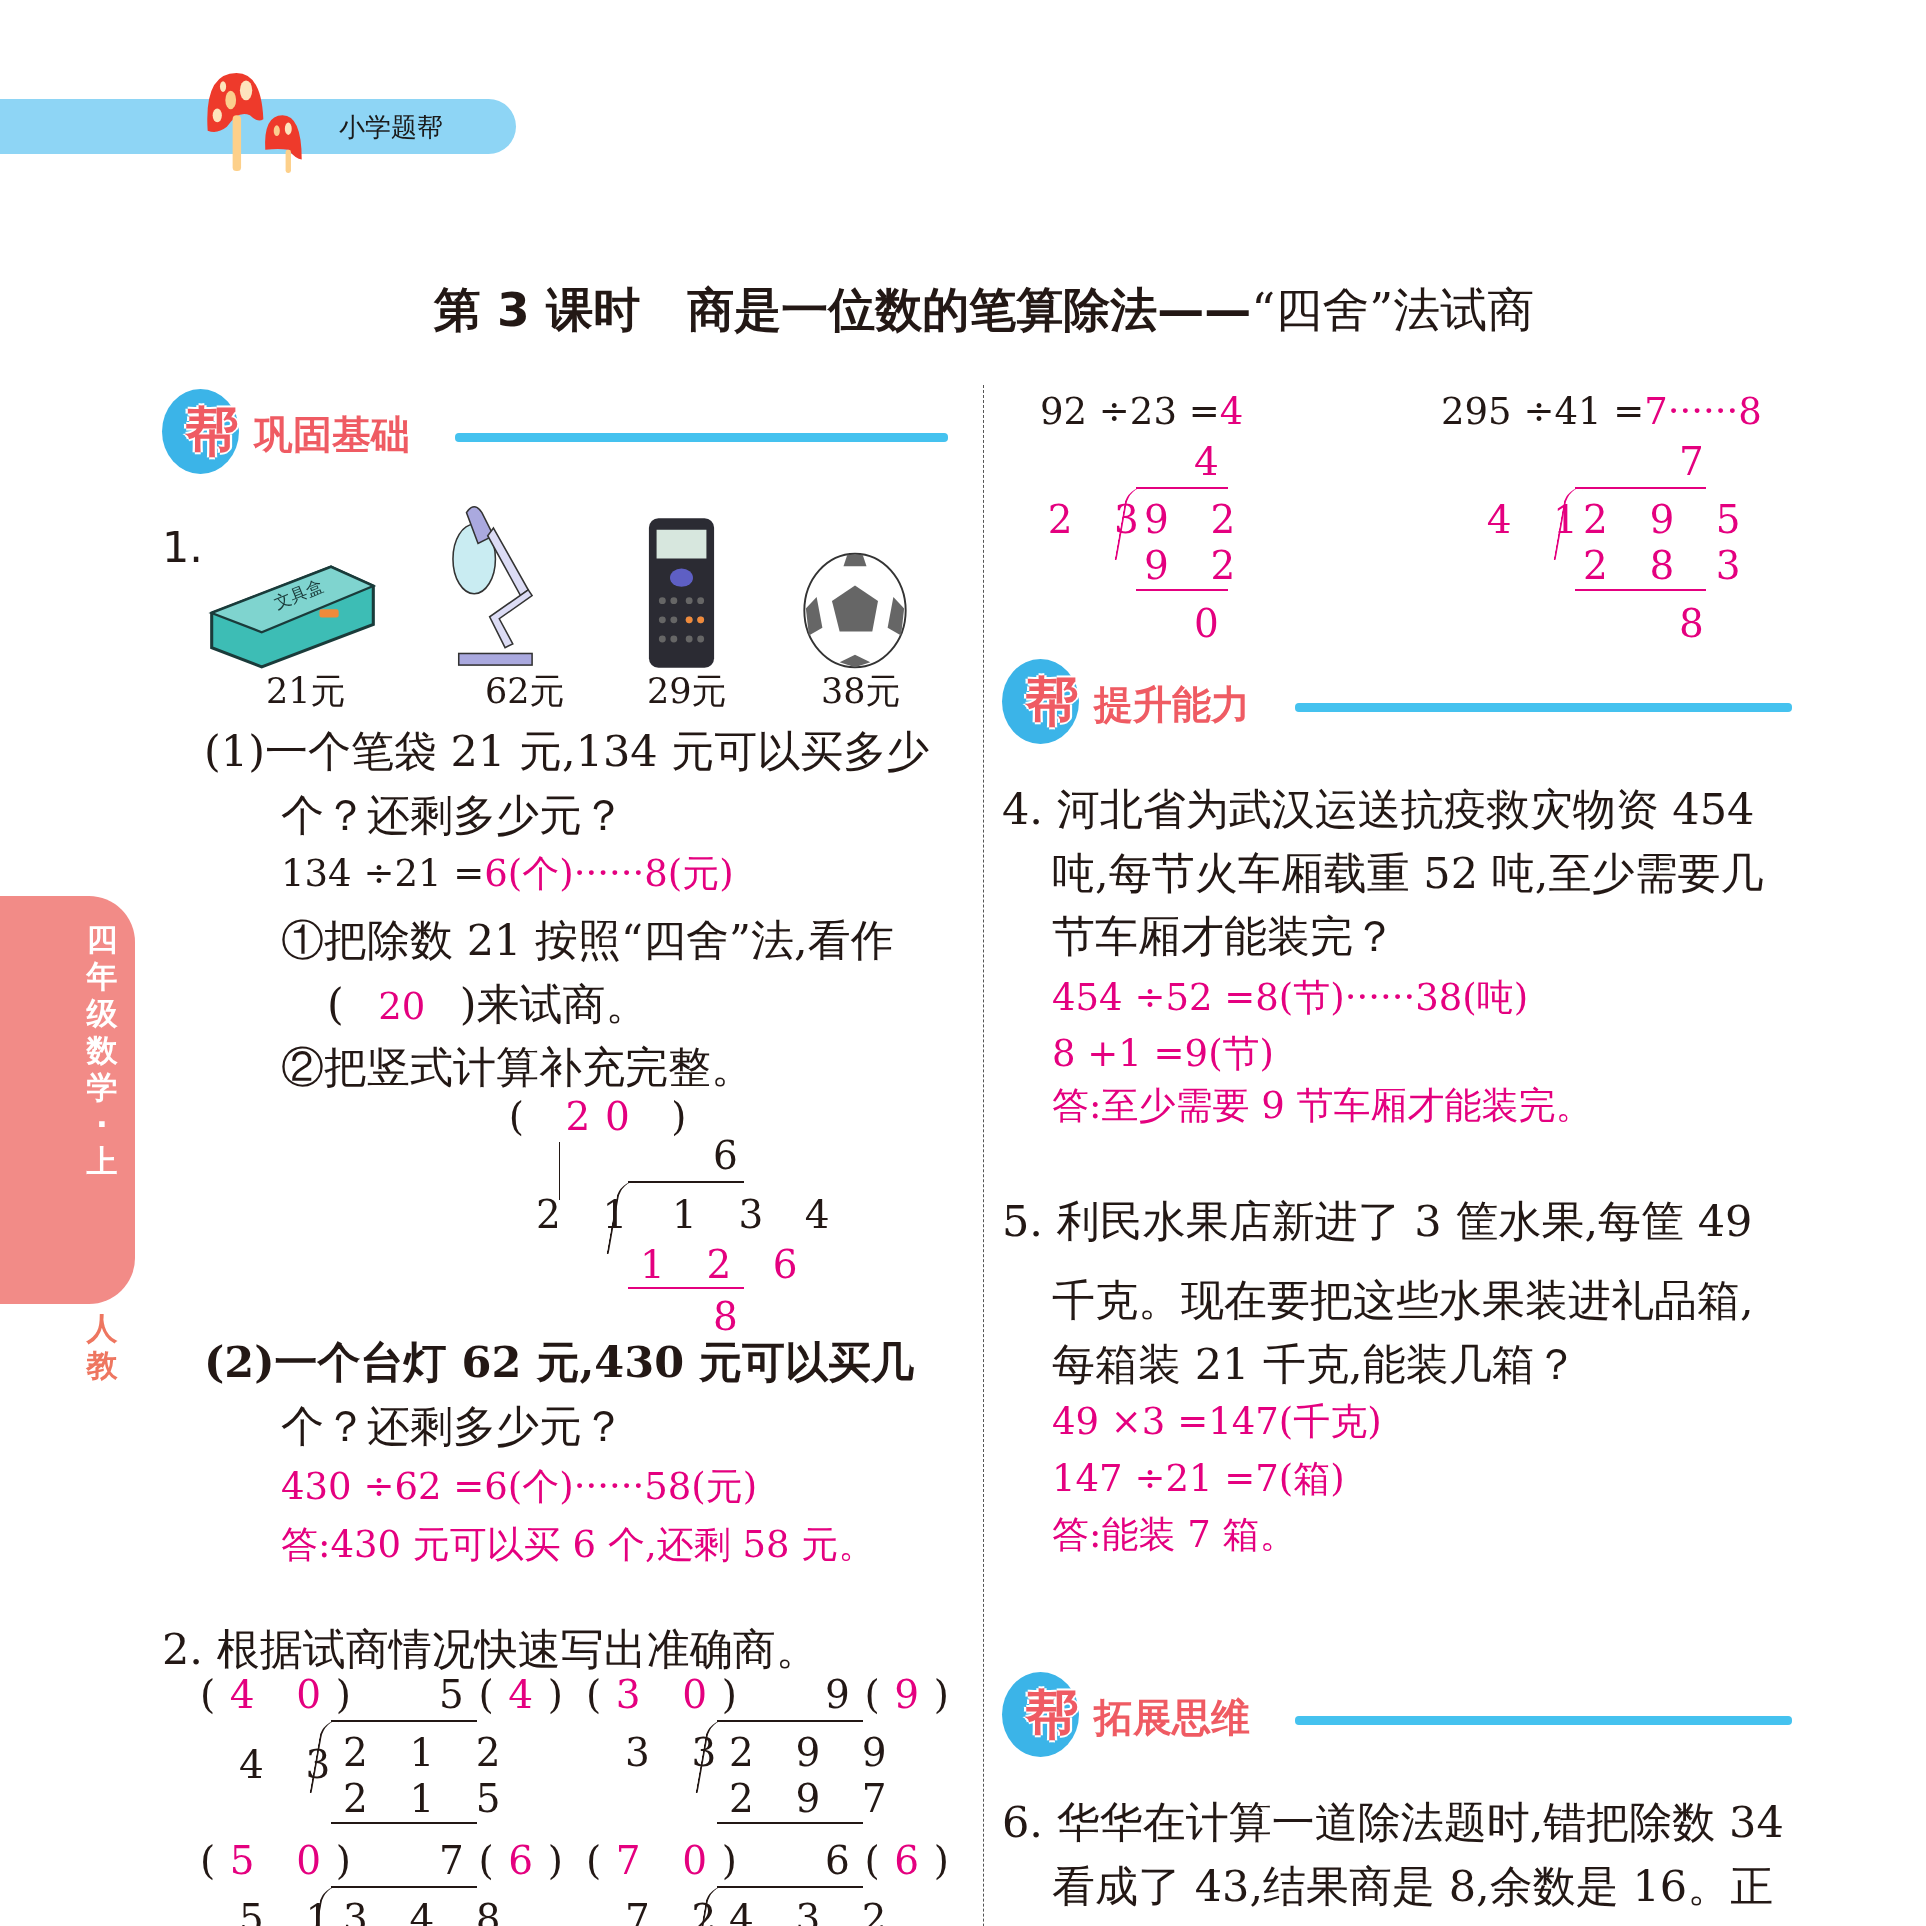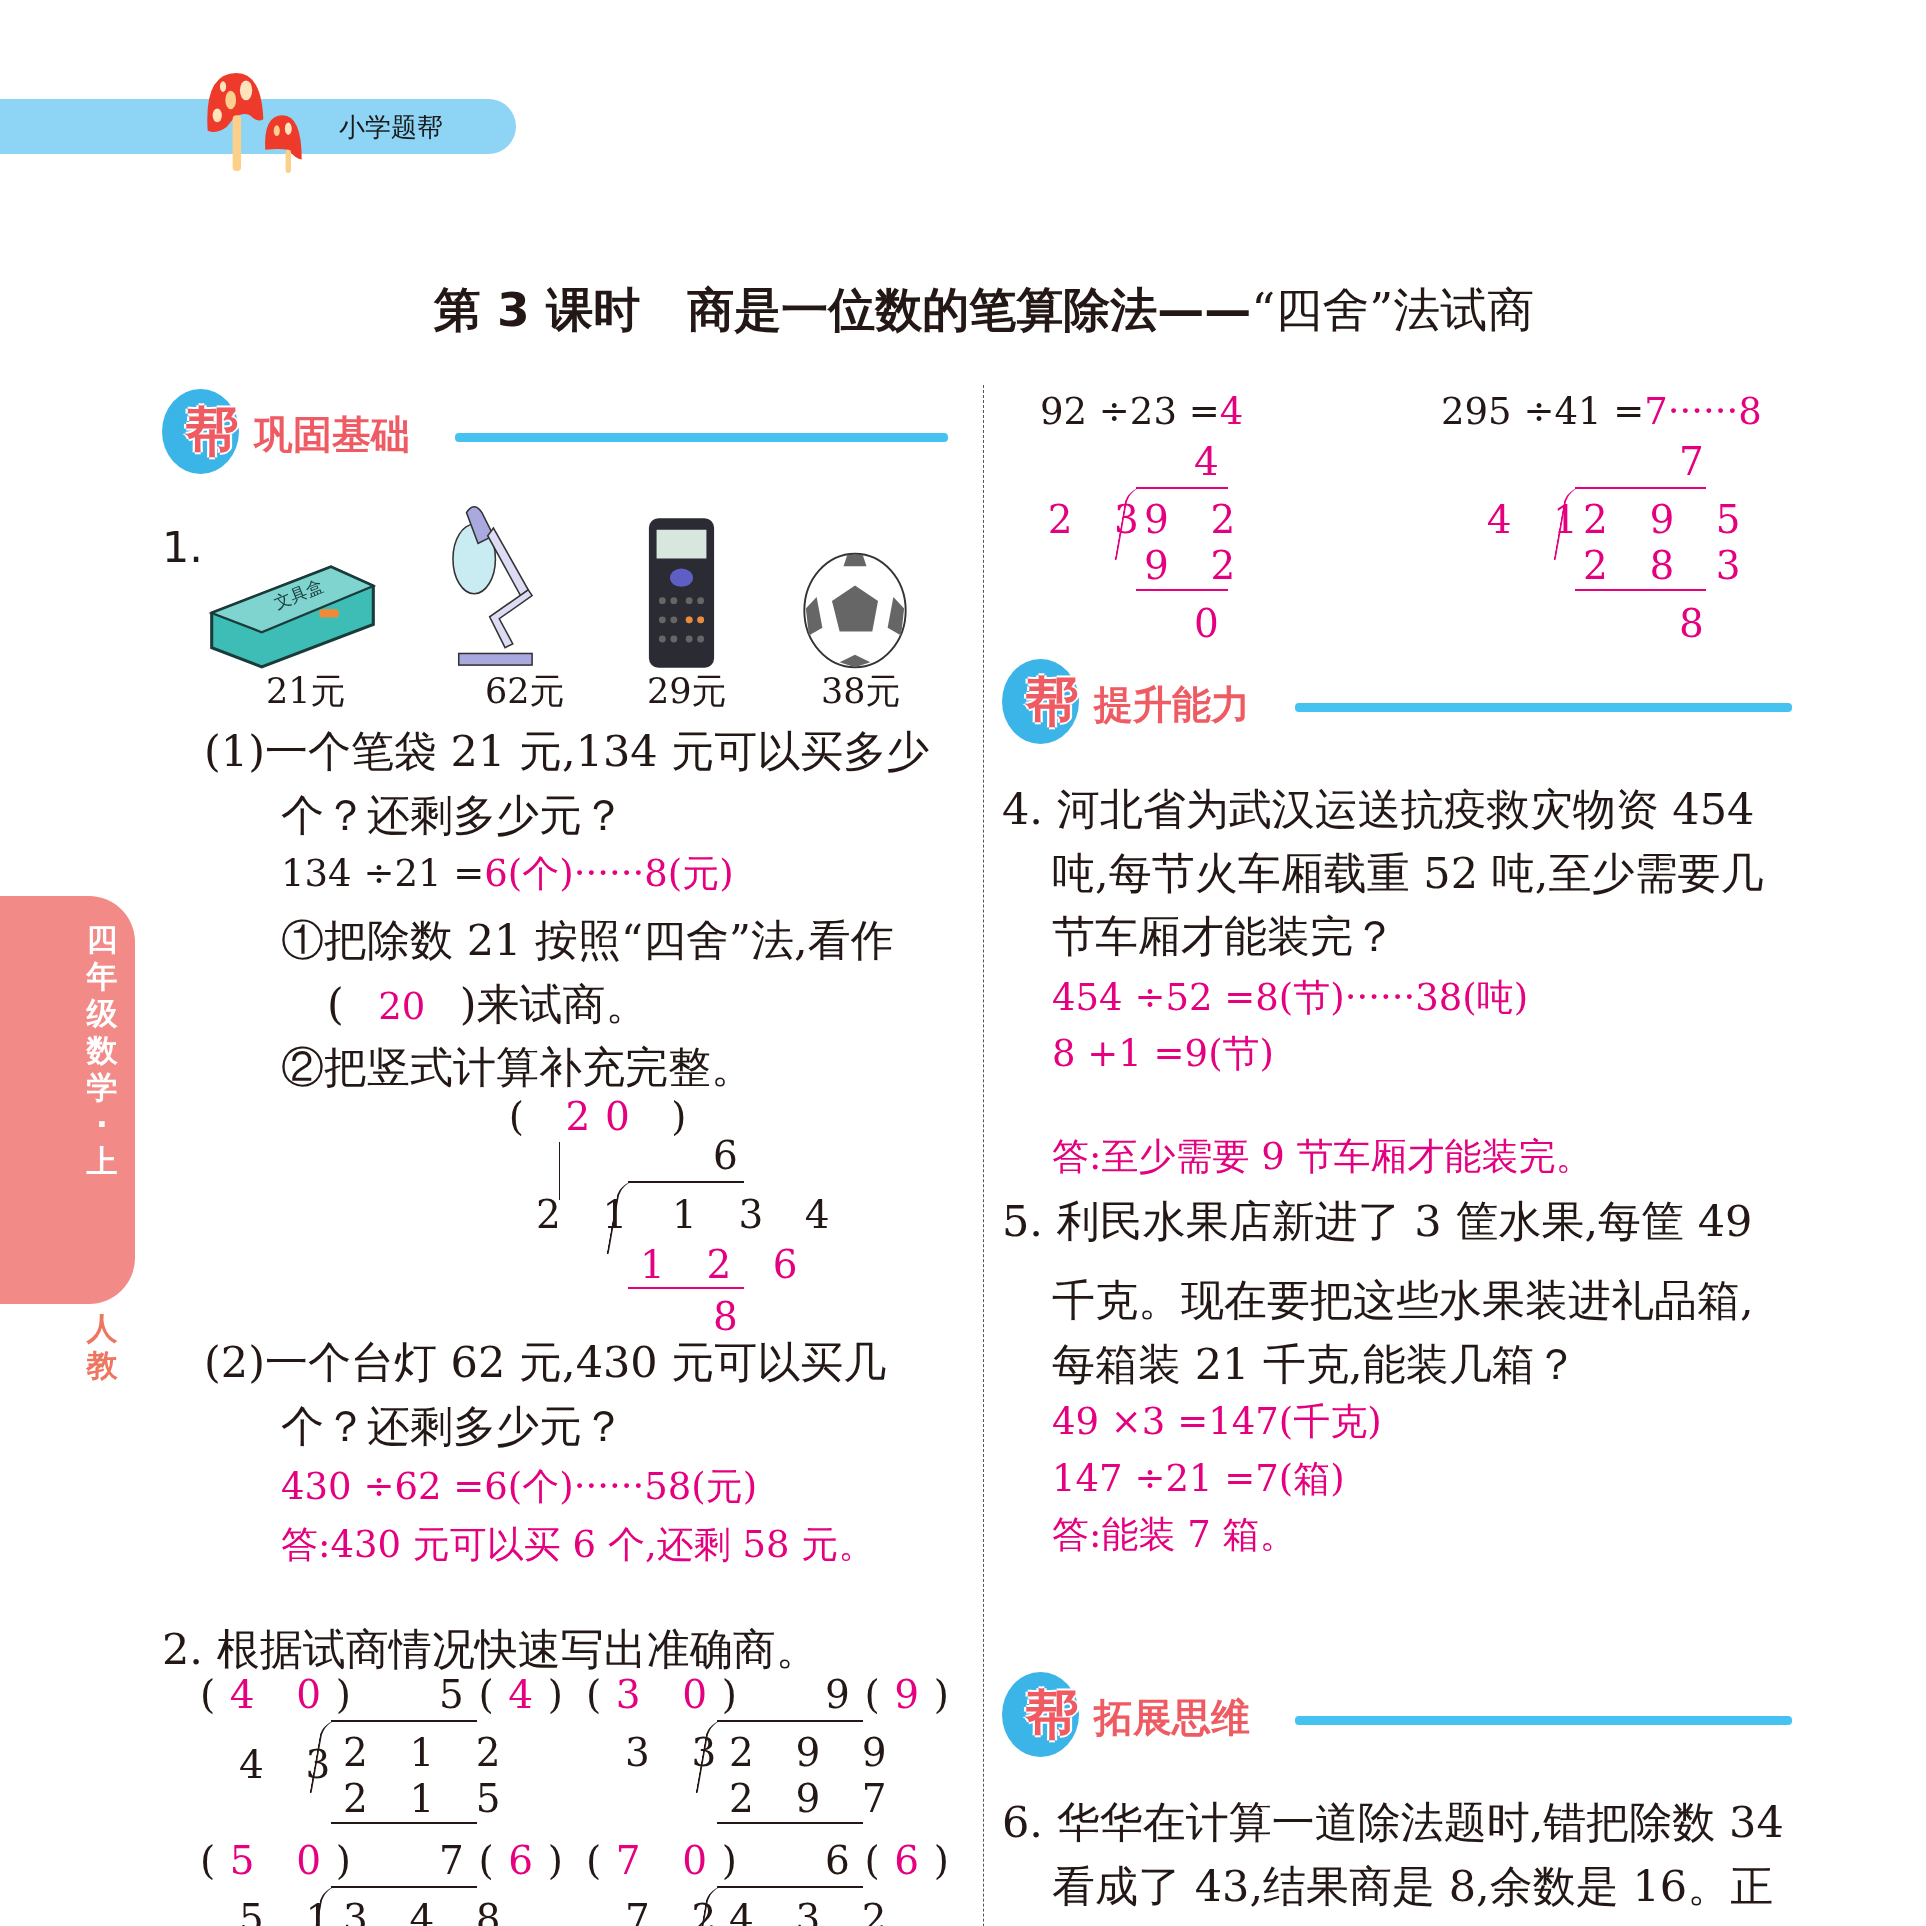--- a/index.html
+++ b/index.html
@@ -142,21 +142,21 @@
   <div class="row" style="left:212px;top:39px;">6</div>
   <div class="bar" style="left:127px;top:87px;width:116px;"></div>
   <div class="bracket" style="left:112px;top:87px;"></div>
   <div class="row" style="left:35px;top:98px;">2 1</div>
   <div class="row" style="left:139px;top:98px;margin-left:32px;">1 3 4</div>
   <div class="row pink" style="left:139px;top:148px;">1 2 6</div>
   <div class="bar" style="left:127px;top:193px;width:116px;border-top-color:#e4007f;"></div>
   <div class="row pink" style="left:212px;top:200px;">8</div>
 </div>
 
-<div class="abs t" style="left:204px;top:1331px;">(2)一个台灯 62 元,430 元可以买几</div>
+<div class="abs t" style="left:204px;top:1331px;font-weight:bold;">(2)一个台灯 62 元,430 元可以买几</div>
 <div class="abs t" style="left:281px;top:1395px;">个？还剩多少元？</div>
 <div class="abs tsm pink" style="left:281px;top:1460px;">430 ÷62 =6(个)······58(元)</div>
 <div class="abs tsm pink" style="left:281px;top:1518px;">答:430 元可以买 6 个,还剩 58 元。</div>
 
 <div class="abs t" style="left:162px;top:1618px;">2. 根据试商情况快速写出准确商。</div>
 
 <div class="ld" style="left:200px;top:1672px;width:385px;height:162px;">
   <div class="row" style="left:0;top:0;">(<span class="pink">4 0</span>)</div>
   <div class="row" style="left:239px;top:0;"><span>5</span>(<span class="pink">4</span>)</div>
   <div class="bar" style="left:131px;top:48px;width:146px;"></div>
@@ -224,21 +224,21 @@
   <div class="bang">帮</div>
   <div class="lbl" style="left:92px">提升能力</div>
   <div class="line" style="left:293px;width:497px;"></div>
 </div>
 
 <div class="abs t" style="left:1002px;top:778px;">4. 河北省为武汉运送抗疫救灾物资 454</div>
 <div class="abs t" style="left:1052px;top:842px;">吨,每节火车厢载重 52 吨,至少需要几</div>
 <div class="abs t" style="left:1052px;top:905px;">节车厢才能装完？</div>
 <div class="abs tsm pink" style="left:1052px;top:971px;">454 ÷52 =8(节)······38(吨)</div>
 <div class="abs tsm pink" style="left:1052px;top:1027px;">8 +1 =9(节)</div>
-<div class="abs tsm pink" style="left:1052px;top:1130px;">答:至少需要 9 节车厢才能装完。</div>
+<div class="abs tsm pink" style="left:1052px;top:1079px;">答:至少需要 9 节车厢才能装完。</div>
 
 <div class="abs t" style="left:1002px;top:1182px;margin-top:8px;">5. 利民水果店新进了 3 筐水果,每筐 49</div>
 <div class="abs t" style="left:1052px;top:1269px;text-align:center;">千克。现在要把这些水果装进礼品箱,</div>
 <div class="abs t" style="left:1052px;top:1333px;">每箱装 21 千克,能装几箱？</div>
 <div class="abs tsm pink" style="left:1052px;top:1395px;">49 ×3 =147(千克)</div>
 <div class="abs tsm pink" style="left:1052px;top:1452px;">147 ÷21 =7(箱)</div>
 <div class="abs tsm pink" style="left:1052px;top:1508px;">答:能装 7 箱。</div>
 
 <div class="abs sec" style="left:1002px;top:1668px;width:809px;">
   <div class="bubble"></div>

